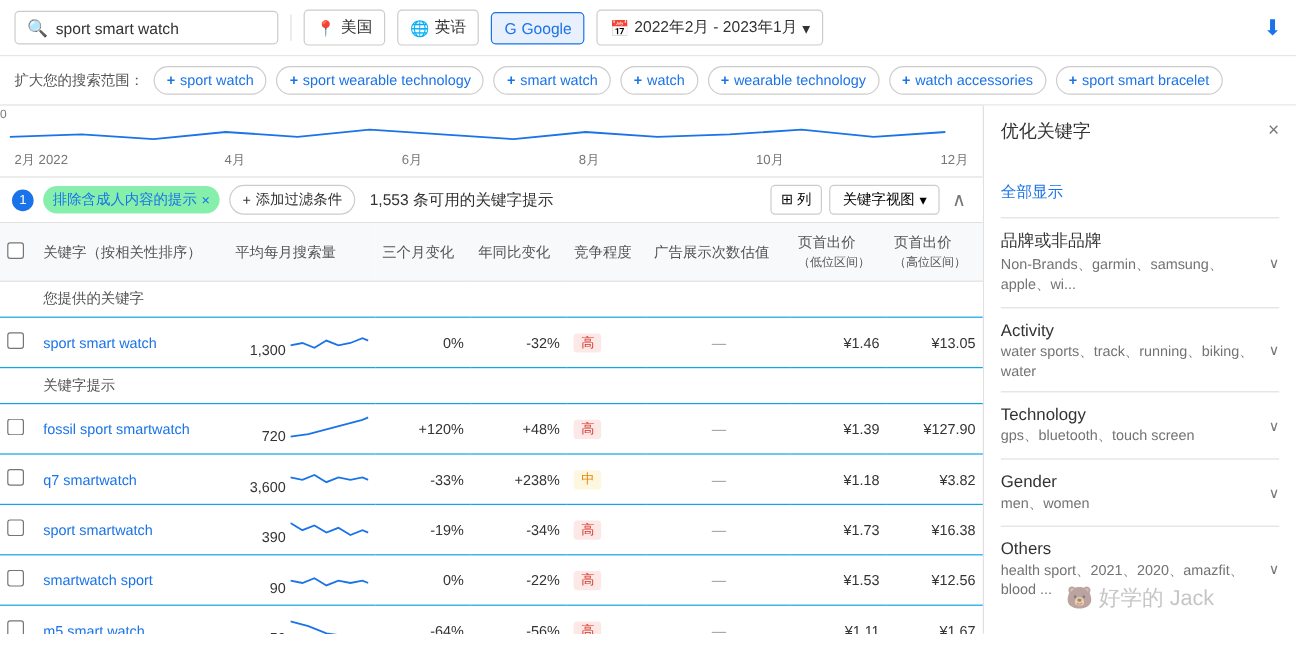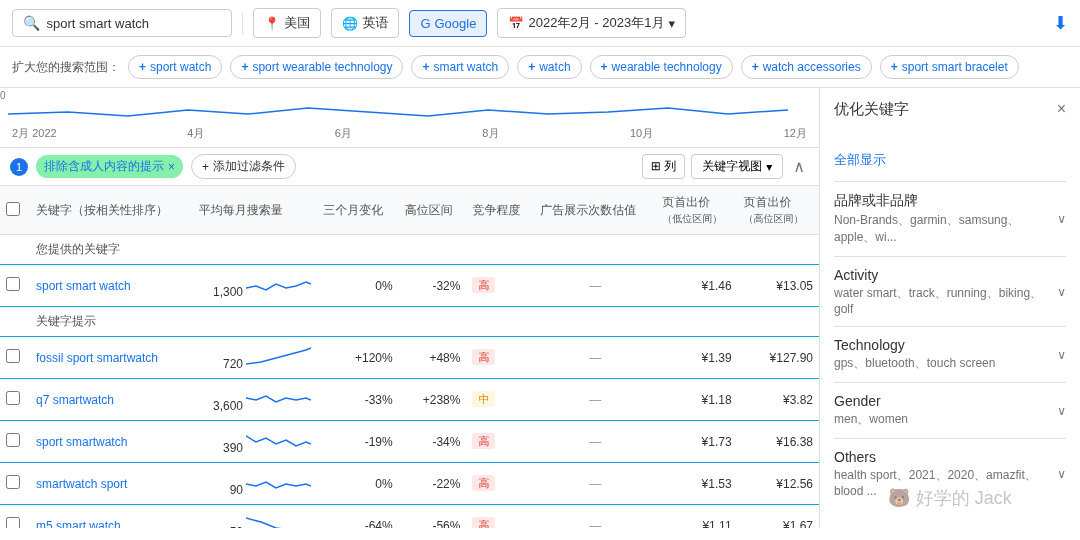--- a/index.html
+++ b/index.html
@@ -242,20 +242,21 @@
     <div class="filter-bar">
       <span class="filter-badge">1</span>
       <div class="filter-chip">
         <span>排除含成人内容的提示</span>
         <span class="filter-chip-x">×</span>
       </div>
       <button class="add-filter-btn">
         <span>+</span>
         <span>添加过滤条件</span>
       </button>
+      <span class="results-count">1,553 条可用的关键字提示</span>
       <div class="view-toggle">
         <button class="grid-icon-btn">
           <span>⊞</span>
           <span>列</span>
         </button>
         <button class="keyword-view-btn">
           <span>关键字视图</span>
           <span>▾</span>
         </button>
         <span class="collapse-btn">∧</span>
@@ -263,21 +264,21 @@
     </div>
 
     <div class="table-container">
       <table>
         <thead>
           <tr>
             <th><input type="checkbox" style=""></th>
             <th>关键字（按相关性排序）</th>
             <th>平均每月搜索量</th>
             <th>三个月变化</th>
-            <th>高位区间</th>
+            <th>年同比变化</th>
             <th>竞争程度</th>
             <th>广告展示次数估值</th>
             <th>页首出价<br><small>（低位区间）</small></th>
             <th>页首出价<br><small>（高位区间）</small></th>
           </tr>
         </thead>
         <tbody>
 
           <tr class="section-header">
             <td></td>
@@ -409,21 +410,21 @@
           <div class="section-subtitle">Non-Brands、garmin、samsung、apple、wi...</div>
         </div>
         <span class="chevron">∨</span>
       </div>
     </div>
 
     <div class="keyword-section">
       <div class="section-title-row">
         <div>
           <div class="section-title">Activity</div>
-          <div class="section-subtitle">water smart、track、running、biking、golf</div>
+          <div class="section-subtitle">water sports、track、running、biking、water</div>
         </div>
         <span class="chevron">∨</span>
       </div>
     </div>
 
     <div class="keyword-section">
       <div class="section-title-row">
         <div>
           <div class="section-title">Technology</div>
           <div class="section-subtitle">gps、bluetooth、touch screen</div>

